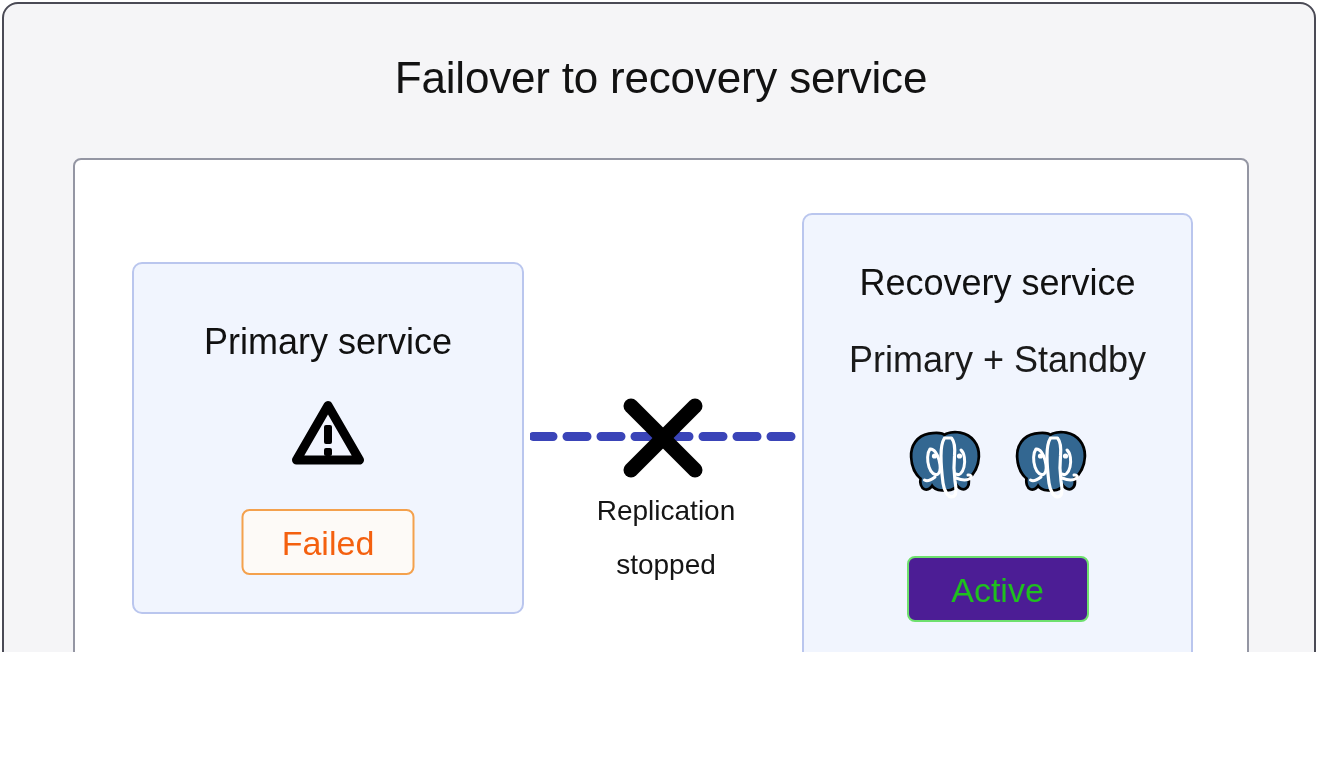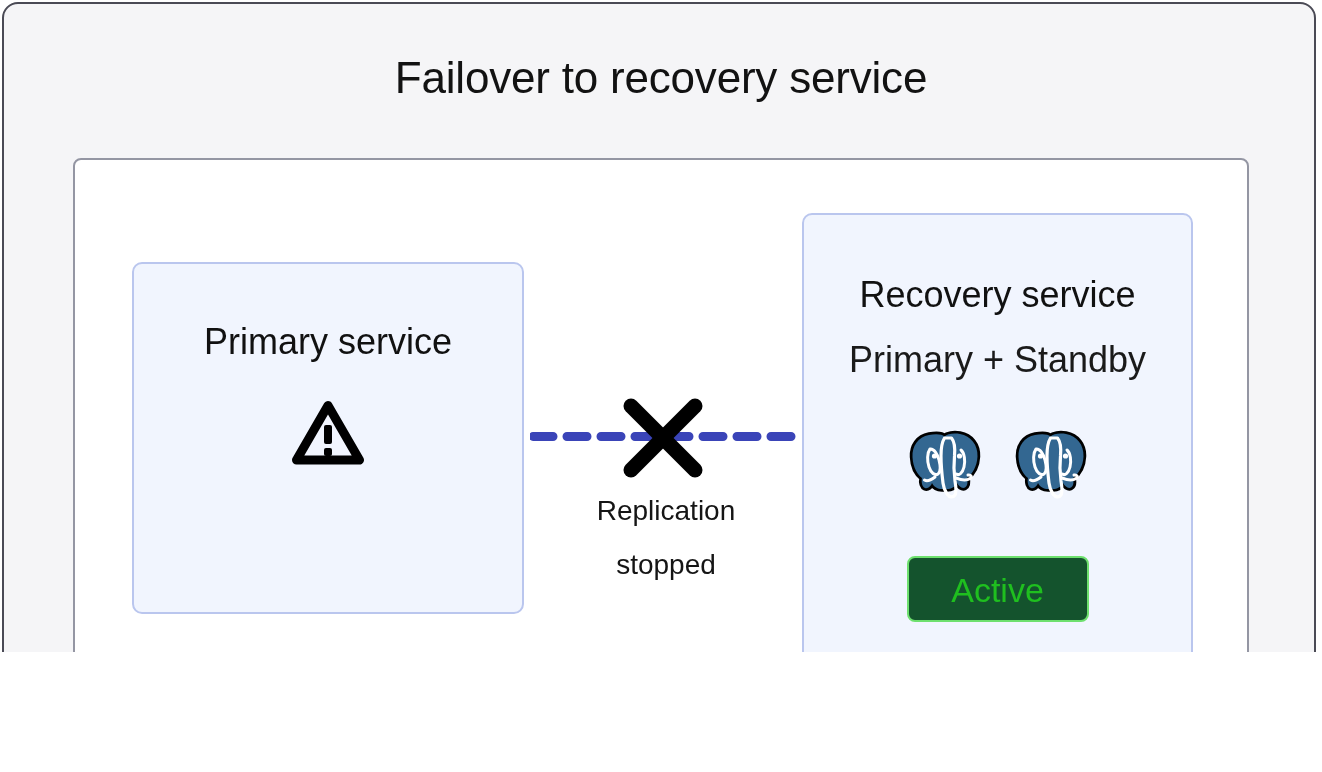--- a/index.html
+++ b/index.html
@@ -86,21 +86,21 @@
     position: absolute;
     left: 0;
     width: 100%;
     text-align: center;
     font-size: 36px;
     line-height: 44px;
     color: #111111;
     font-weight: 400;
   }
   .card-primary .card-title { top: 56px; }
-  .card-recovery .card-title { top: 46px; margin-top: 12px; }
+  .card-recovery .card-title { top: 46px; }
 
   .card-subtitle {
     position: absolute;
     left: 0;
     top: 127px;
     width: 100%;
     text-align: center;
     font-size: 36px;
     line-height: 36px;
     color: #1a1a1a;
@@ -146,21 +146,21 @@
   .badge-failed {
     top: 245px;
     width: 173px;
     background: #fdfaf7;
     border: 2px solid #f4a14d;
     color: #f4600f;
   }
   .badge-active {
     top: 341px;
     width: 182px;
-    background: #14532d;
+    background: #4c1d95;
     border: 2px solid #6ee06e;
     color: #1fbf1f;
   }
 
   
   .link-line {
     position: absolute;
     left: 528px;
     top: 429px;
     width: 272px;
@@ -198,20 +198,21 @@
 
     <div class="card card-primary" style="left:57px; top:102px;">
       <div class="card-title">Primary service</div>
 
       <svg class="warn-icon" viewBox="0 0 72 66" aria-hidden="true">
         <path d="M36 5.5 L67.5 60 L4.5 60 Z" fill="none" stroke="#000000" stroke-width="9" stroke-linejoin="round" stroke-linecap="round"></path>
         <rect x="32" y="25" width="8" height="19" rx="2" fill="#000000"></rect>
         <rect x="32" y="48" width="8" height="8" rx="2" fill="#000000"></rect>
       </svg>
 
+      <div class="badge badge-failed">Failed</div>
     </div>
 
     <div class="card card-recovery" style="left:727px; top:53px;">
       <div class="card-title">Recovery service</div>
       <div class="card-subtitle">Primary + Standby</div>
 
       <div class="pg-row">
         <svg class="pg-logo" viewBox="0 0 78 80" aria-hidden="true">
           <g stroke="#000000" stroke-width="5.5" stroke-linejoin="round" stroke-linecap="round" fill="#336791">
             <path d="M23 12 C12 14 6 23 6.5 34 C7 45 12 52 16 55 C15 60 16.5 64 19 65 C22 66 25 63 26 60

